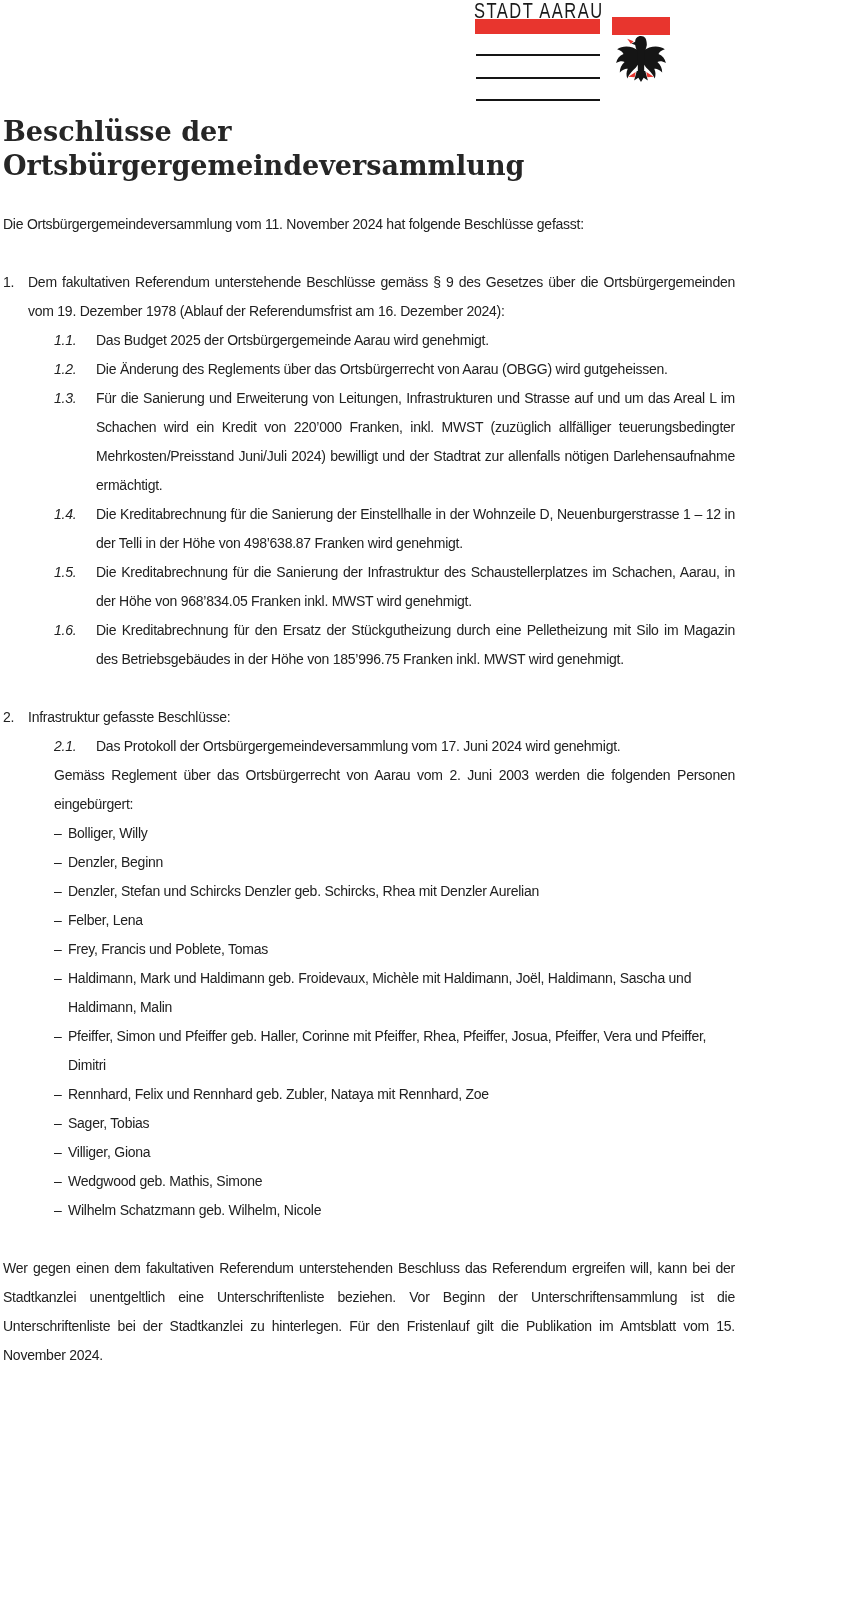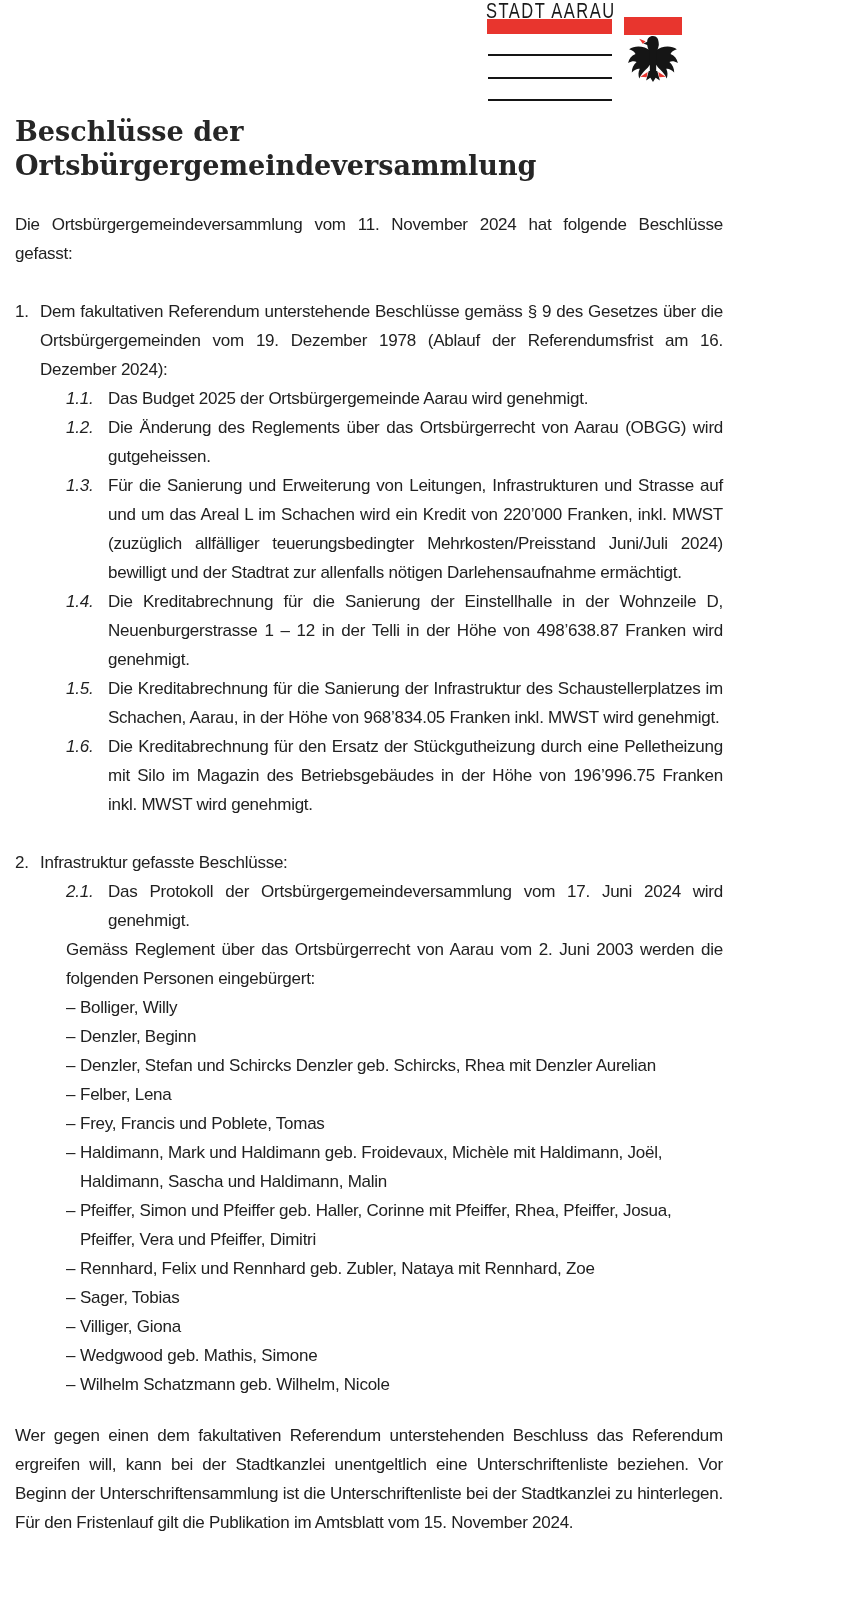--- a/index.html
+++ b/index.html
@@ -2,21 +2,21 @@
 <html lang="de"><head>
 <meta charset="utf-8">
 <style>
   html, body { margin: 0; padding: 0; background: #ffffff; }
   body {
     width: 849px;
     font-family: "Liberation Sans", sans-serif;
     color: #222222;
     -webkit-font-smoothing: antialiased;
   }
-  .page { position: relative; width: 738px; padding: 0 15px; box-sizing: border-box; }
+  .page { position: relative; width: 738px; padding: 0 3px; box-sizing: border-box; }
 
   
   .header { position: relative; height: 103px; }
   .wordmark {
     position: absolute; left: 471px; top: -2px;
     font-size: 22px; letter-spacing: 2px; font-weight: 400; color: #1a1a1a;
     transform: scaleX(0.75); transform-origin: left top; white-space: nowrap;
   }
   .brandbar {
     position: absolute; left: 472px; top: 19px;
@@ -26,24 +26,24 @@
   .rule1 { top: 54px; } .rule2 { top: 77px; } .rule3 { top: 99px; }
   .coat { position: absolute; left: 609px; top: 17px; }
 
   
   .title {
     margin: 12px 0 14px 0;
     font-family: "DejaVu Serif", "Liberation Serif", serif;
     font-weight: 700; font-size: 27px; line-height: 34px; color: #262626;
     letter-spacing: 0;
   }
-  .bodytext { font-size: 17px; line-height: 29px; letter-spacing: -0.25px; color: #212121; }
+  .bodytext { font-size: 14px; line-height: 29px; letter-spacing: -0.25px; color: #212121; }
   p { margin: 0; }
   .intro { margin-top: 27px; text-align: justify; hyphens: auto; }
-  .footer-par { margin-top: 22px; text-align: justify; hyphens: auto; }
+  .footer-par { margin-top: 29px; text-align: justify; hyphens: auto; }
 
   .sec-row { display: flex; margin-top: 29px; }
   .sec-num { flex: 0 0 25px; }
   .sec-body { flex: 1; min-width: 0; }
   .sec-text { text-align: justify; hyphens: auto; }
 
   .item-row { display: flex; margin-left: 26px; }
   .item-num { flex: 0 0 42px; font-style: italic; }
   .item-body { flex: 1; min-width: 0; }
   .item-text { text-align: justify; hyphens: auto; }
@@ -112,21 +112,21 @@
           </div>
           <div class="item-row">
             <div class="item-num">1.5.</div>
             <div class="item-body">
               <p class="item-text">Die Kreditabrechnung für die Sanierung der Infrastruktur des Schaustellerplatzes im Schachen, Aarau, in der Höhe von 968’834.05 Franken inkl. MWST wird genehmigt.</p>
             </div>
           </div>
           <div class="item-row">
             <div class="item-num">1.6.</div>
             <div class="item-body">
-              <p class="item-text">Die Kreditabrechnung für den Ersatz der Stückgutheizung durch eine Pelletheizung mit Silo im Magazin des Betriebsgebäudes in der Höhe von 196’996.75 Franken inkl. MWST wird genehmigt.</p>
+              <p class="item-text">Die Kreditabrechnung für den Ersatz der Stückgutheizung durch eine Pelletheizung mit Silo im Magazin des Betriebsgebäudes in der Höhe von 185’996.75 Franken inkl. MWST wird genehmigt.</p>
             </div>
           </div>
         </div>
       </div>
       <div class="sec-row">
         <div class="sec-num">2.</div>
         <div class="sec-body">
           <p class="sec-text">Infrastruktur gefasste Beschlüsse:</p>
           <div class="item-row">
             <div class="item-num">2.1.</div>

